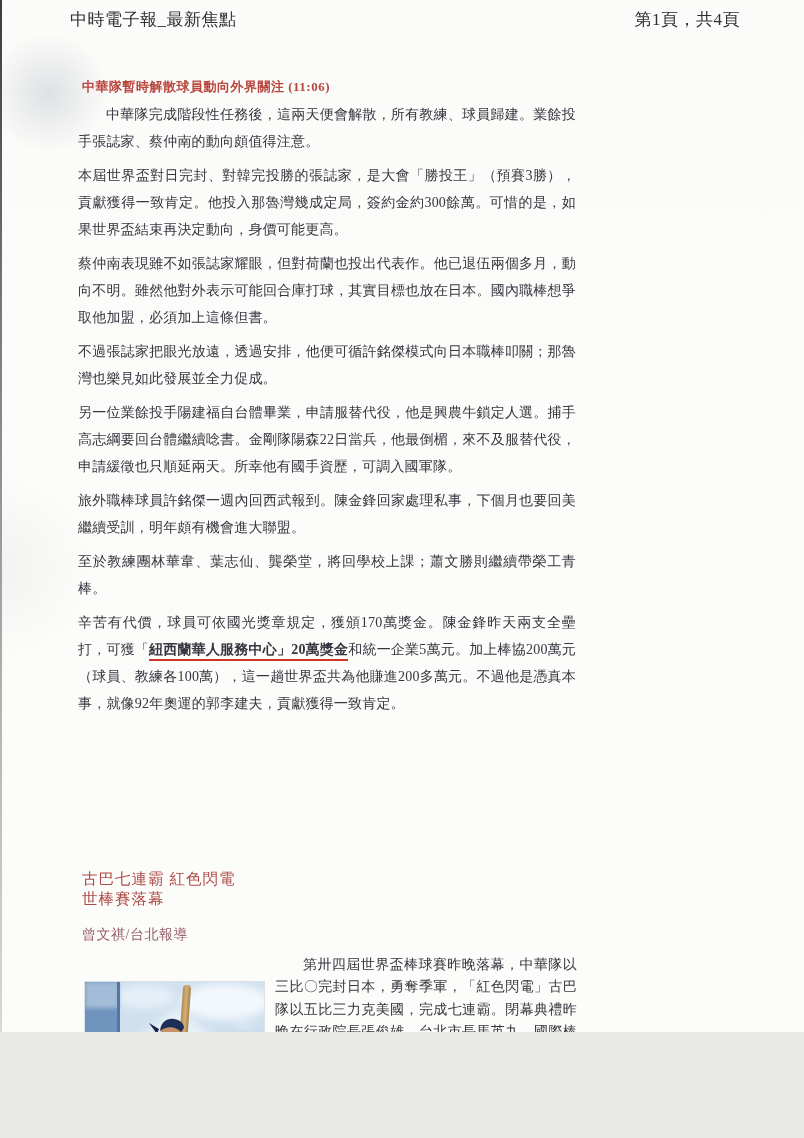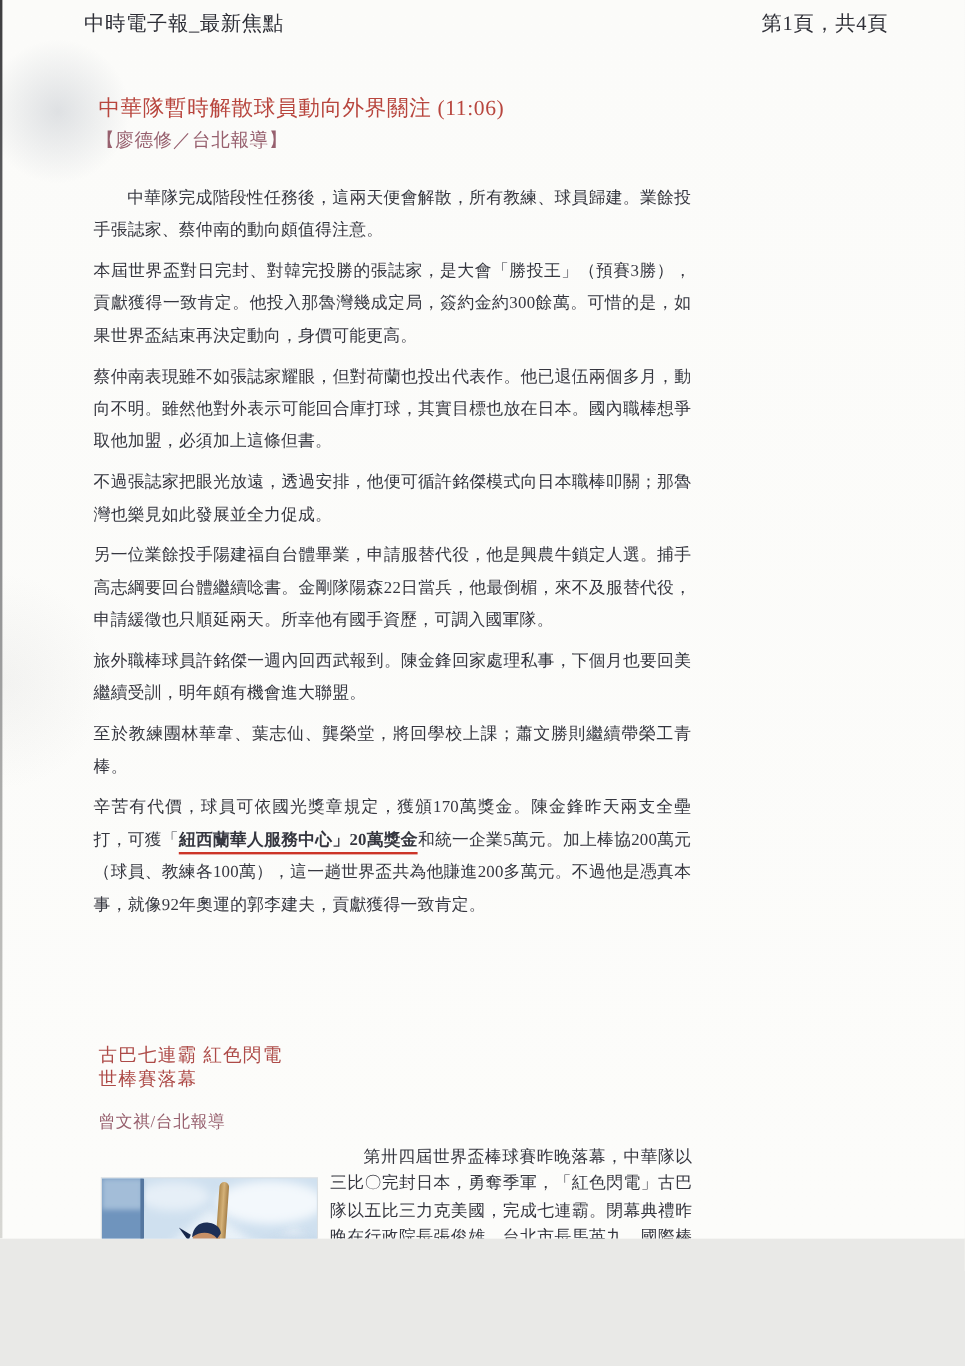--- a/index.html
+++ b/index.html
@@ -23,22 +23,22 @@
   }
   .header-row{
     position:absolute;left:70px;right:64px;top:8px;
     display:flex;justify-content:space-between;
     font-size:17px;color:#2e2f37;letter-spacing:0.5px;
   }
   .content{
     position:absolute;left:78px;top:78px;width:498px;
   }
   .a1-title{
-    margin:0 0 5px 4px;font-weight:normal;
-    font-size:18px;letter-spacing:0.5px;
+    margin:0 0 5px 4px;font-weight:bold;
+    font-size:13px;letter-spacing:0.5px;
     color:var(--title-red,#b8463e);
   }
   .a1-byline{
     margin:0 0 24px 2px;font-size:15.5px;letter-spacing:0.5px;
     color:var(--byline-mauve,#97606e);
   }
   .content p{
     margin:0 0 7px 0;
     font-size:14px;line-height:27px;
     text-align:justify;color:#35363f;letter-spacing:0.2px;
@@ -89,21 +89,20 @@
 <div class="page">
   <div class="edge-strip"></div>
 
   <div class="header-row">
     <span>中時電子報_最新焦點</span>
     <span>第1頁，共4頁</span>
   </div>
 
   <div class="content">
     <h1 class="a1-title">中華隊暫時解散球員動向外界關注 (11:06)</h1>
-    <div class="a1-byline">【廖德修／台北報導】</div>
 
     <p class="indent">中華隊完成階段性任務後，這兩天便會解散，所有教練、球員歸建。業餘投手張誌家、蔡仲南的動向頗值得注意。</p>
     <p>本屆世界盃對日完封、對韓完投勝的張誌家，是大會「勝投王」（預賽3勝），貢獻獲得一致肯定。他投入那魯灣幾成定局，簽約金約300餘萬。可惜的是，如果世界盃結束再決定動向，身價可能更高。</p>
     <p>蔡仲南表現雖不如張誌家耀眼，但對荷蘭也投出代表作。他已退伍兩個多月，動向不明。雖然他對外表示可能回合庫打球，其實目標也放在日本。國內職棒想爭取他加盟，必須加上這條但書。</p>
     <p>不過張誌家把眼光放遠，透過安排，他便可循許銘傑模式向日本職棒叩關；那魯灣也樂見如此發展並全力促成。</p>
     <p>另一位業餘投手陽建福自台體畢業，申請服替代役，他是興農牛鎖定人選。捕手高志綱要回台體繼續唸書。金剛隊陽森22日當兵，他最倒楣，來不及服替代役，申請緩徵也只順延兩天。所幸他有國手資歷，可調入國軍隊。</p>
     <p>旅外職棒球員許銘傑一週內回西武報到。陳金鋒回家處理私事，下個月也要回美繼續受訓，明年頗有機會進大聯盟。</p>
     <p>至於教練團林華韋、葉志仙、龔榮堂，將回學校上課；蕭文勝則繼續帶榮工青棒。</p>
     <p><span>辛苦有代價，球員可依國光獎章規定，獲頒170萬獎金。陳金鋒昨天兩支全壘打，可獲「</span><span class="red-underline">紐西蘭華人服務中心」20萬獎金</span><span>和統一企業5萬元。加上棒協200萬元（球員、教練各100萬），這一趟世界盃共為他賺進200多萬元。不過他是憑真本事，就像92年奧運的郭李建夫，貢獻獲得一致肯定。</span></p>
   </div>

